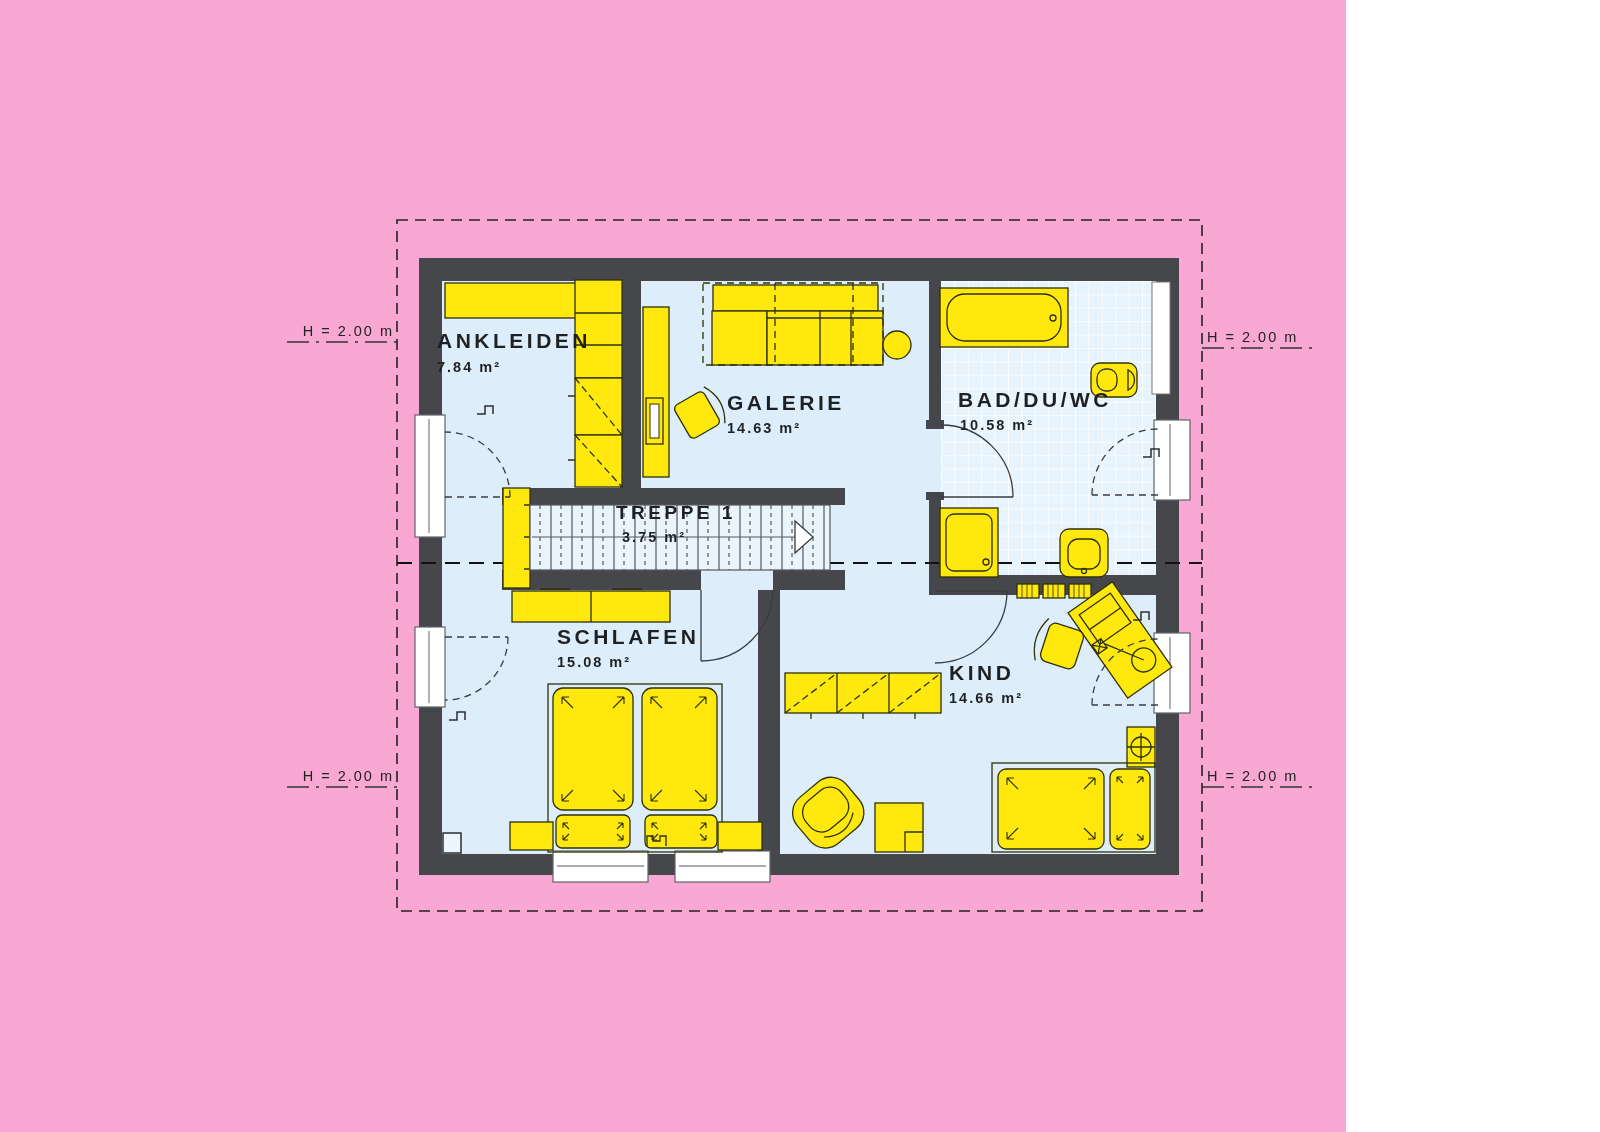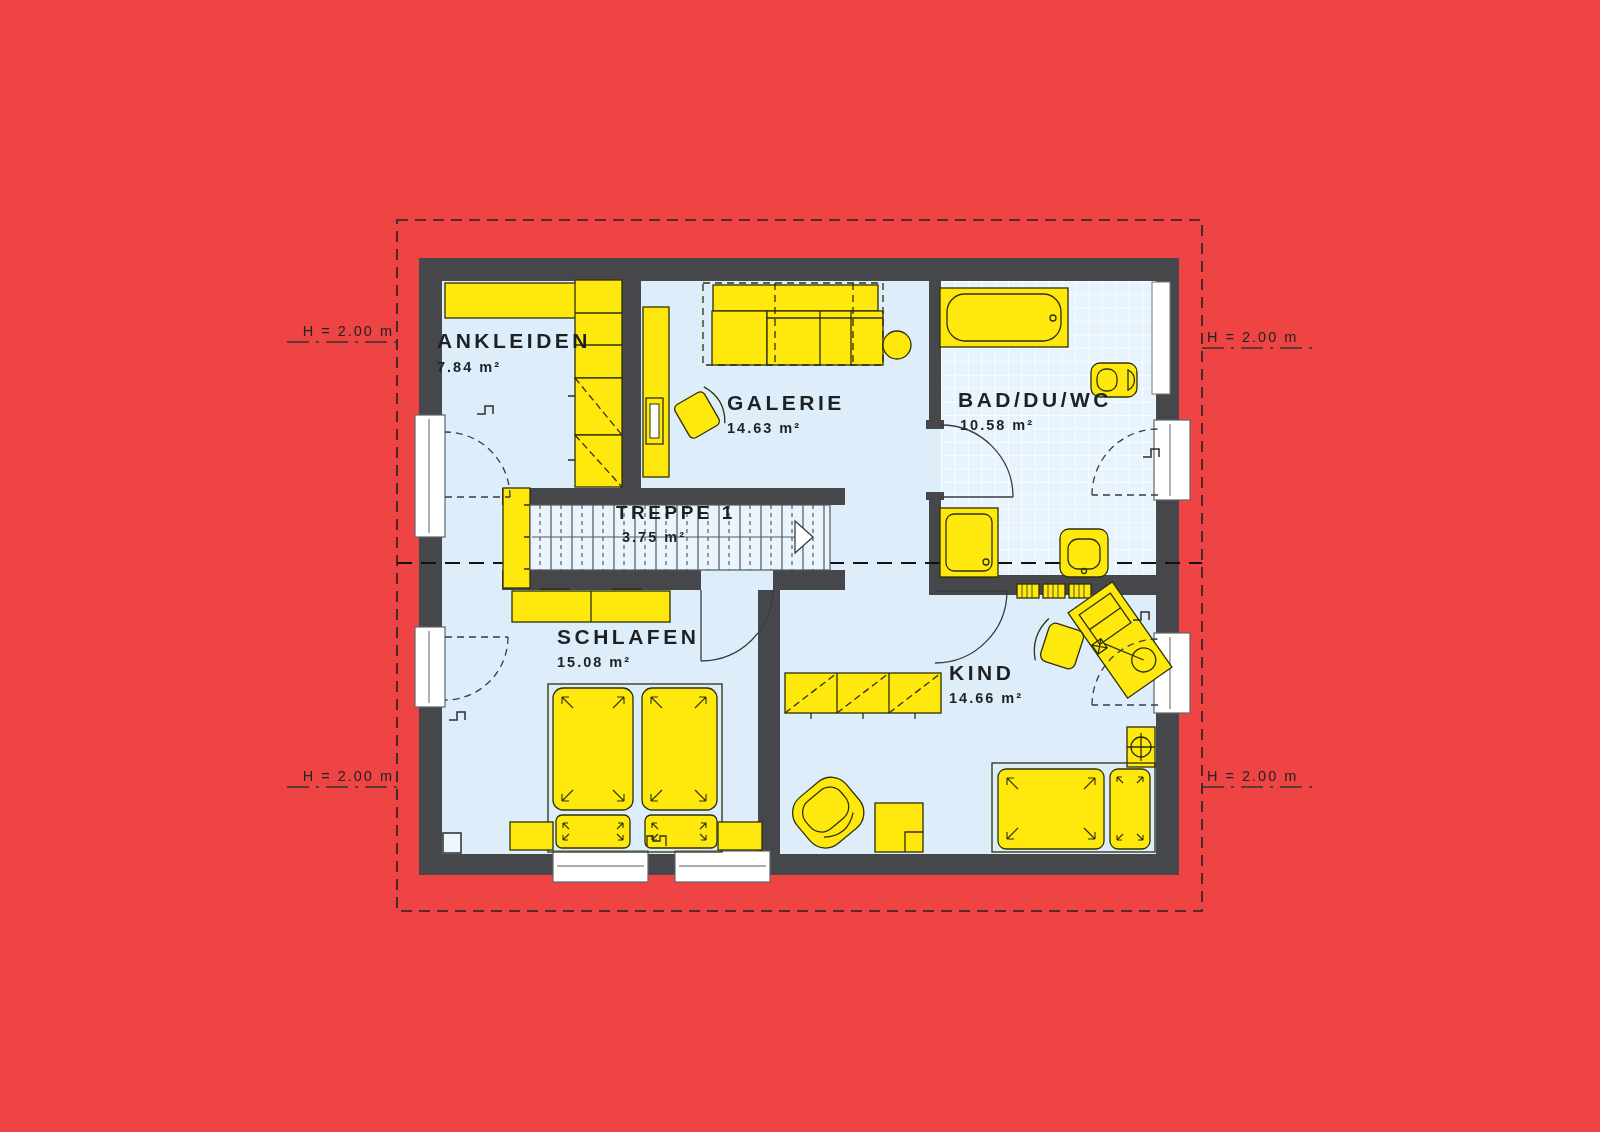--- a/index.html
+++ b/index.html
@@ -1,16 +1,16 @@
 <!DOCTYPE html>
 <html><head>
 <meta charset="utf-8">
 <style>
   html,body{margin:0;padding:0;background:#fff;}
-  .stage{width:1600px;height:1132px;position:relative;background:#ef4444;font-family:"Liberation Sans",sans-serif;}
+  .stage{width:1346px;height:1132px;position:relative;background:#f9a8d4;font-family:"Liberation Sans",sans-serif;}
   svg{display:block}
   .wall{fill:#46474b;stroke:none}
   .floor{fill:#ddeefa}
   .furn{fill:#ffe80d;stroke:#2f3108;stroke-width:1.3}
   .furnl{fill:none;stroke:#2f3108;stroke-width:1.3}
   .win{fill:#ffffff;stroke:#60646a;stroke-width:1.2}
   .winl{stroke:#8a9096;stroke-width:1.4;fill:none}
   .arc{fill:none;stroke:#3a3d40;stroke-width:1.3}
   .dashed{stroke-dasharray:7,5}
   .roof{fill:none;stroke:#222;stroke-width:1.6;stroke-dasharray:11,7}

